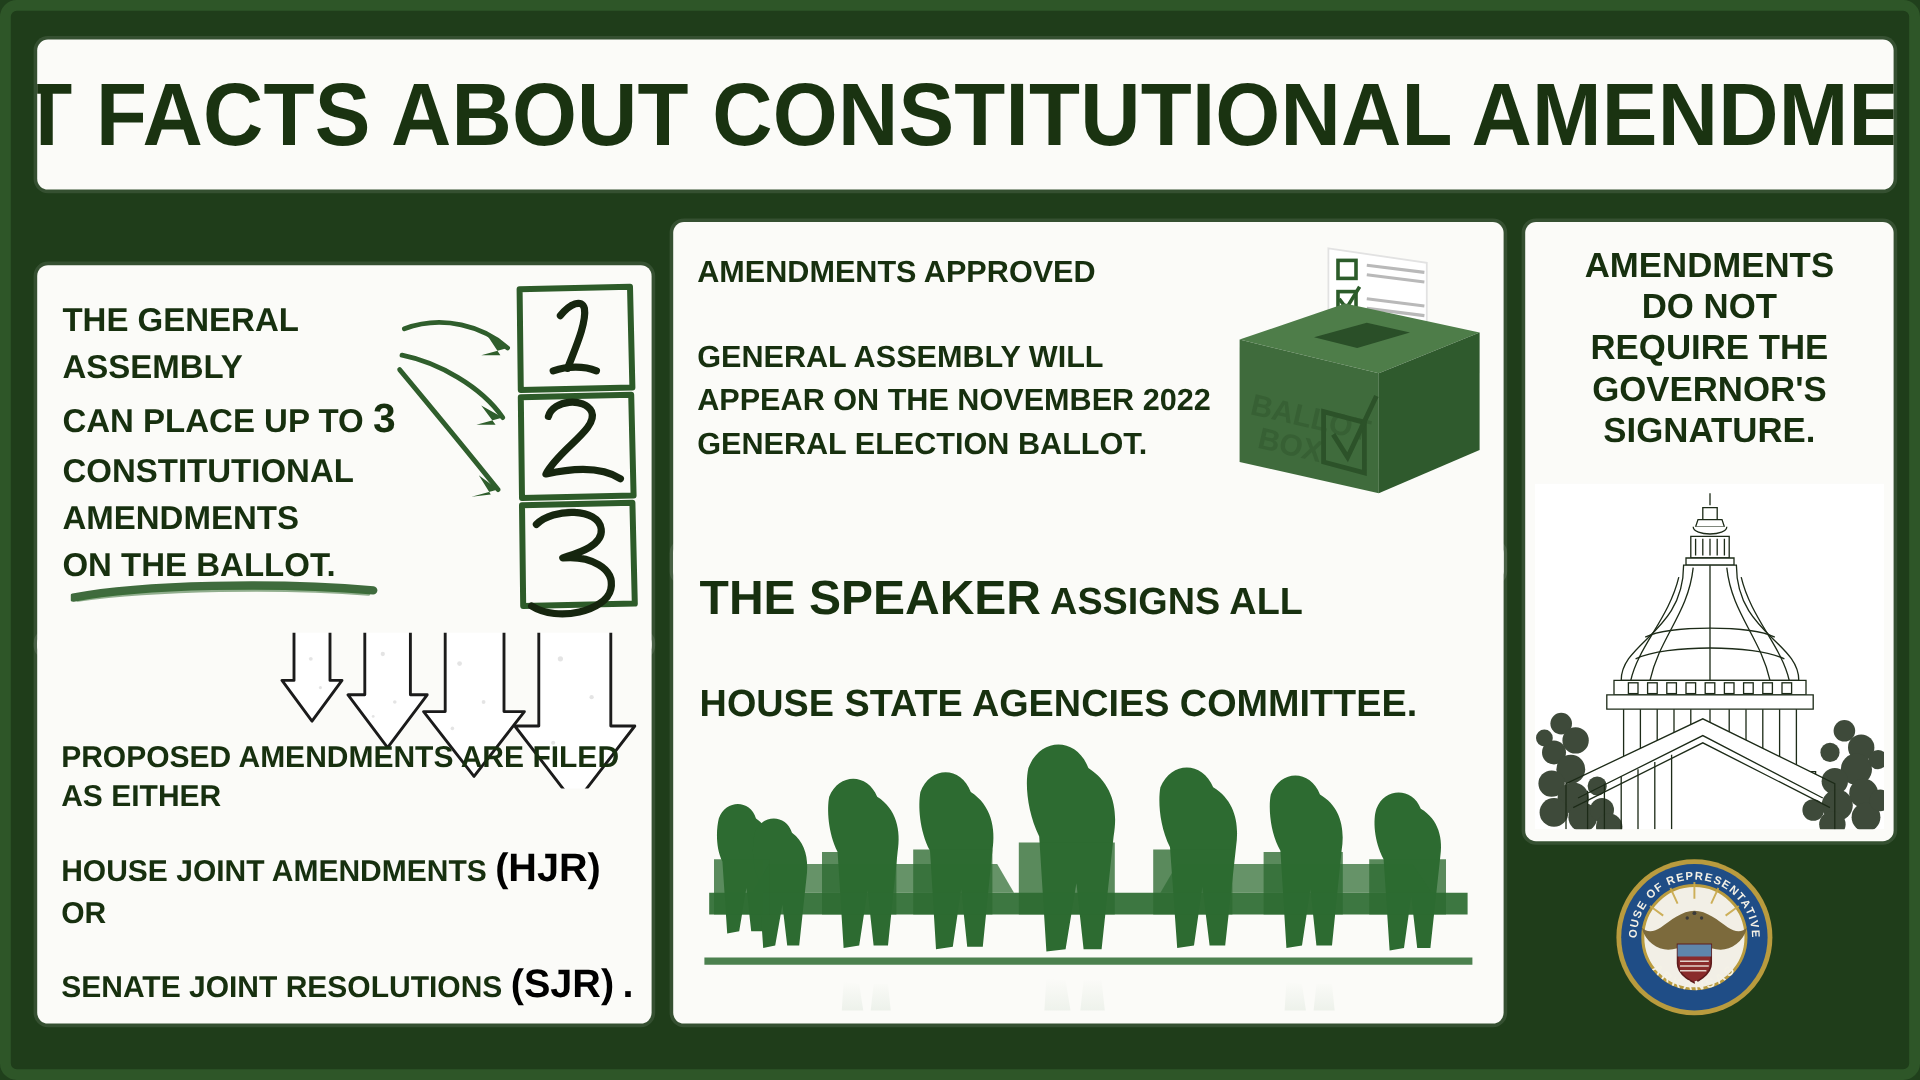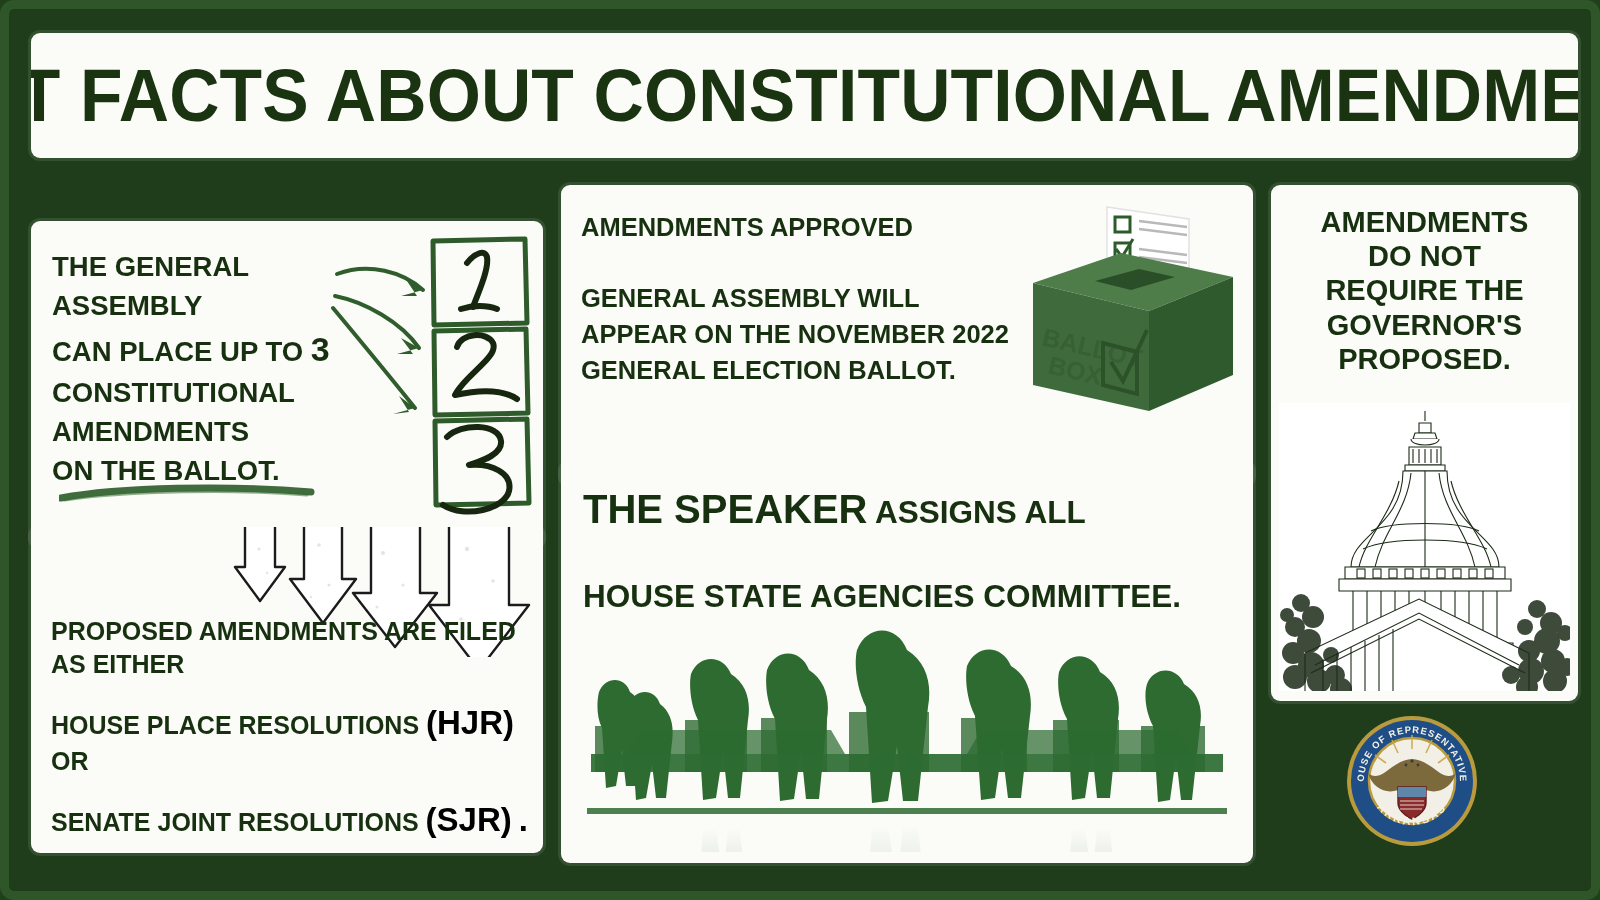--- a/index.html
+++ b/index.html
@@ -63,21 +63,21 @@
   .filed-gap{ display:block; height:22px; }
   .jr{ color:#000000; font-size:33px;text-align:center; }
   .small-or{ font-size:25px; }
 
   
   #panel-ballot{ left:552px; top:176px; width:692px; height:300px; }
   #ballot-text{ position:absolute; left:20px; top:25px; width:455px; font-size:25.5px; line-height:1.40; }
   #ballot-box-art{ position:absolute; left:450px; top:10px; width:240px; height:230px; }
 
   
-  #panel-speaker{ left:552px; top:453px; width:692px; height:401px; }
+  #panel-speaker{ left:552px; top:443px; width:692px; height:401px; }
   #speaker-text{ position:absolute; left:22px; top:22px; width:640px; font-size:31.5px; line-height:1.28; }
   .speaker-big{ font-size:40px; }
   #speaker-art{ position:absolute; left:20px; top:160px; width:652px; height:230px; }
 
   
   #panel-governor{ left:1262px; top:176px; width:307px; height:516px; }
   #governor-text{ position:absolute; left:8px; top:20px; width:291px; text-align:center; font-size:29px; line-height:1.18; }
   #capitol-art{ position:absolute; left:8px; top:218px; width:291px; height:288px; }
 
   
@@ -162,21 +162,21 @@
           <circle cx="430" cy="92" r="1.7"></circle>
           <circle cx="456" cy="104" r="1.4"></circle>
       </g>
     </svg>
 
     <div class="bodytext" id="filed-text">
       <span>PROPOSED AMENDMENTS</span>
       <span>ARE FILED AS EITHER</span>
       <span class="filed-gap"></span>
       <div>
-        <span>HOUSE PLACE RESOLUTIONS</span>
+        <span>HOUSE JOINT AMENDMENTS</span>
         <span class="jr">(HJR)</span>
         <span class="small-or">OR</span>
       </div>
       <span class="filed-gap"></span>
       <div>
         <span>SENATE JOINT RESOLUTIONS</span>
         <span class="jr">(SJR)</span>
         <span class="jr">.</span>
       </div>
     </div>
@@ -286,21 +286,21 @@
       </g>
     </svg>
   </div>
 
   <div class="card" id="panel-governor">
     <div class="bodytext" id="governor-text">
       <span>AMENDMENTS</span><br>
       <span>DO NOT</span><br>
       <span>REQUIRE THE</span><br>
       <span>GOVERNOR'S</span><br>
-      <span>PROPOSED.</span>
+      <span>SIGNATURE.</span>
     </div>
 
     <svg id="capitol-art" viewBox="0 0 291 288">
       <rect x="0" y="0" width="291" height="288" fill="#ffffff"></rect>
       <g stroke="#1d2b18" fill="none" stroke-width="1.1">
 
         <path d="M146,8 L146,18"></path>
         <path d="M140,20 L152,20 L152,30 L140,30 Z" fill="#fff"></path>
         <path d="M136,30 L156,30 L158,36 L134,36 Z" fill="#fff"></path>
 

